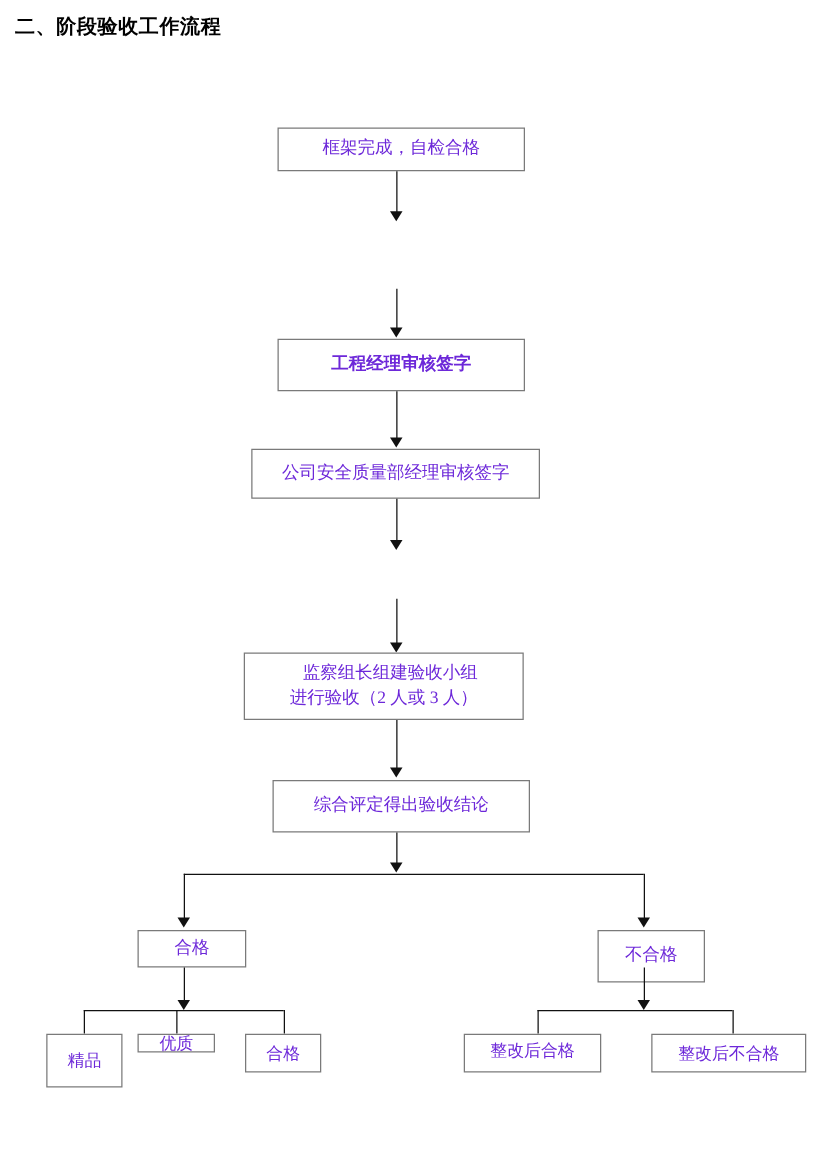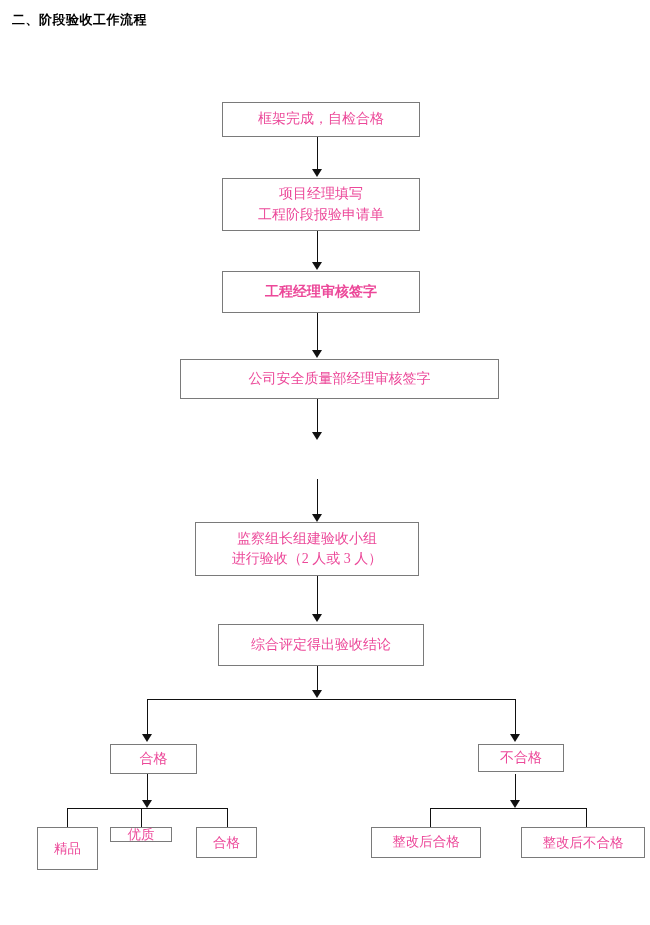--- a/index.html
+++ b/index.html
@@ -18,38 +18,38 @@
   #page {
     position: absolute;
     left: 0; top: 0;
     width: 650px;
     height: 925px;
   }
   .title {
     position: absolute;
     left: 12px;
     top: 11px;
-    font-size: 13px;
+    font-size: 16px;
     font-weight: bold;
     letter-spacing: 0.5px;
     white-space: nowrap;
     font-family: "Liberation Serif", "DejaVu Serif", serif;
   }
   .node {
     position: absolute;
     box-sizing: border-box;
     border: 1px solid #7a7a7a;
     background: #ffffff;
     display: flex;
     align-items: center;
     justify-content: center;
-    text-align: center;
+    text-align: right;
     font-size: 14px;
     line-height: 1.45;
-    color: #ec4899;
+    color: #6d28d9;
     white-space: pre-line;
     font-family: "Liberation Serif", "DejaVu Serif", serif;
   }
   .node.small {
     font-size: 13.5px;
   }
   .vline {
     position: absolute;
     width: 0;
     border-left: 1.4px solid #111111;
@@ -75,36 +75,32 @@
 
   <div class="title">二、阶段验收工作流程</div>
 
   <div class="node" style="left:222px; top:102px; width:198px; height:35px;">
     <span>框架完成，自检合格</span>
   </div>
 
   <div class="vline" style="left:317px; top:137px; height:33px;"></div>
   <div class="arrow" style="left:312px; top:169px;"></div>
 
-  <div class="node" style="left:222px; top:178px; width:198px; height:53px;">
-    <span>项目经理填写
-工程阶段报验申请单</span>
-  </div>
 
   <div class="vline" style="left:317px; top:231px; height:32px;"></div>
   <div class="arrow" style="left:312px; top:262px;"></div>
 
   <div class="node" style="left:222px; top:271px; width:198px; height:42px;font-weight:bold;">
     <span>工程经理审核签字</span>
   </div>
 
   <div class="vline" style="left:317px; top:313px; height:38px;"></div>
   <div class="arrow" style="left:312px; top:350px;"></div>
 
-  <div class="node" style="left:180px; top:359px; width:319px; height:40px;">
+  <div class="node" style="left:201px; top:359px; width:231px; height:40px;">
     <span>公司安全质量部经理审核签字</span>
   </div>
 
   <div class="vline" style="left:317px; top:399px; height:34px;"></div>
   <div class="arrow" style="left:312px; top:432px;"></div>
 
 
   <div class="vline" style="left:317px; top:479px; height:36px;"></div>
   <div class="arrow" style="left:312px; top:514px;"></div>
 
@@ -126,21 +122,21 @@
   <div class="hline" style="left:147px; top:699px; width:368px;"></div>
   <div class="vline" style="left:147px; top:699px; height:36px;"></div>
   <div class="arrow" style="left:142px; top:734px;"></div>
   <div class="vline" style="left:515px; top:699px; height:36px;"></div>
   <div class="arrow" style="left:510px; top:734px;"></div>
 
   <div class="node" style="left:110px; top:744px; width:87px; height:30px;">
     <span>合格</span>
   </div>
 
-  <div class="node" style="left:478px; top:744px; width:86px; height:28px;">
+  <div class="node" style="left:478px; top:744px; width:86px; height:42px;">
     <span>不合格</span>
   </div>
 
   <div class="vline" style="left:147px; top:774px; height:30px;"></div>
   <div class="arrow" style="left:142px; top:800px;"></div>
   <div class="hline" style="left:67px; top:808px; width:160px;"></div>
   <div class="vline" style="left:67px; top:808px; height:19px;"></div>
   <div class="vline" style="left:141px; top:808px; height:19px;"></div>
   <div class="vline" style="left:227px; top:808px; height:19px;"></div>
 

